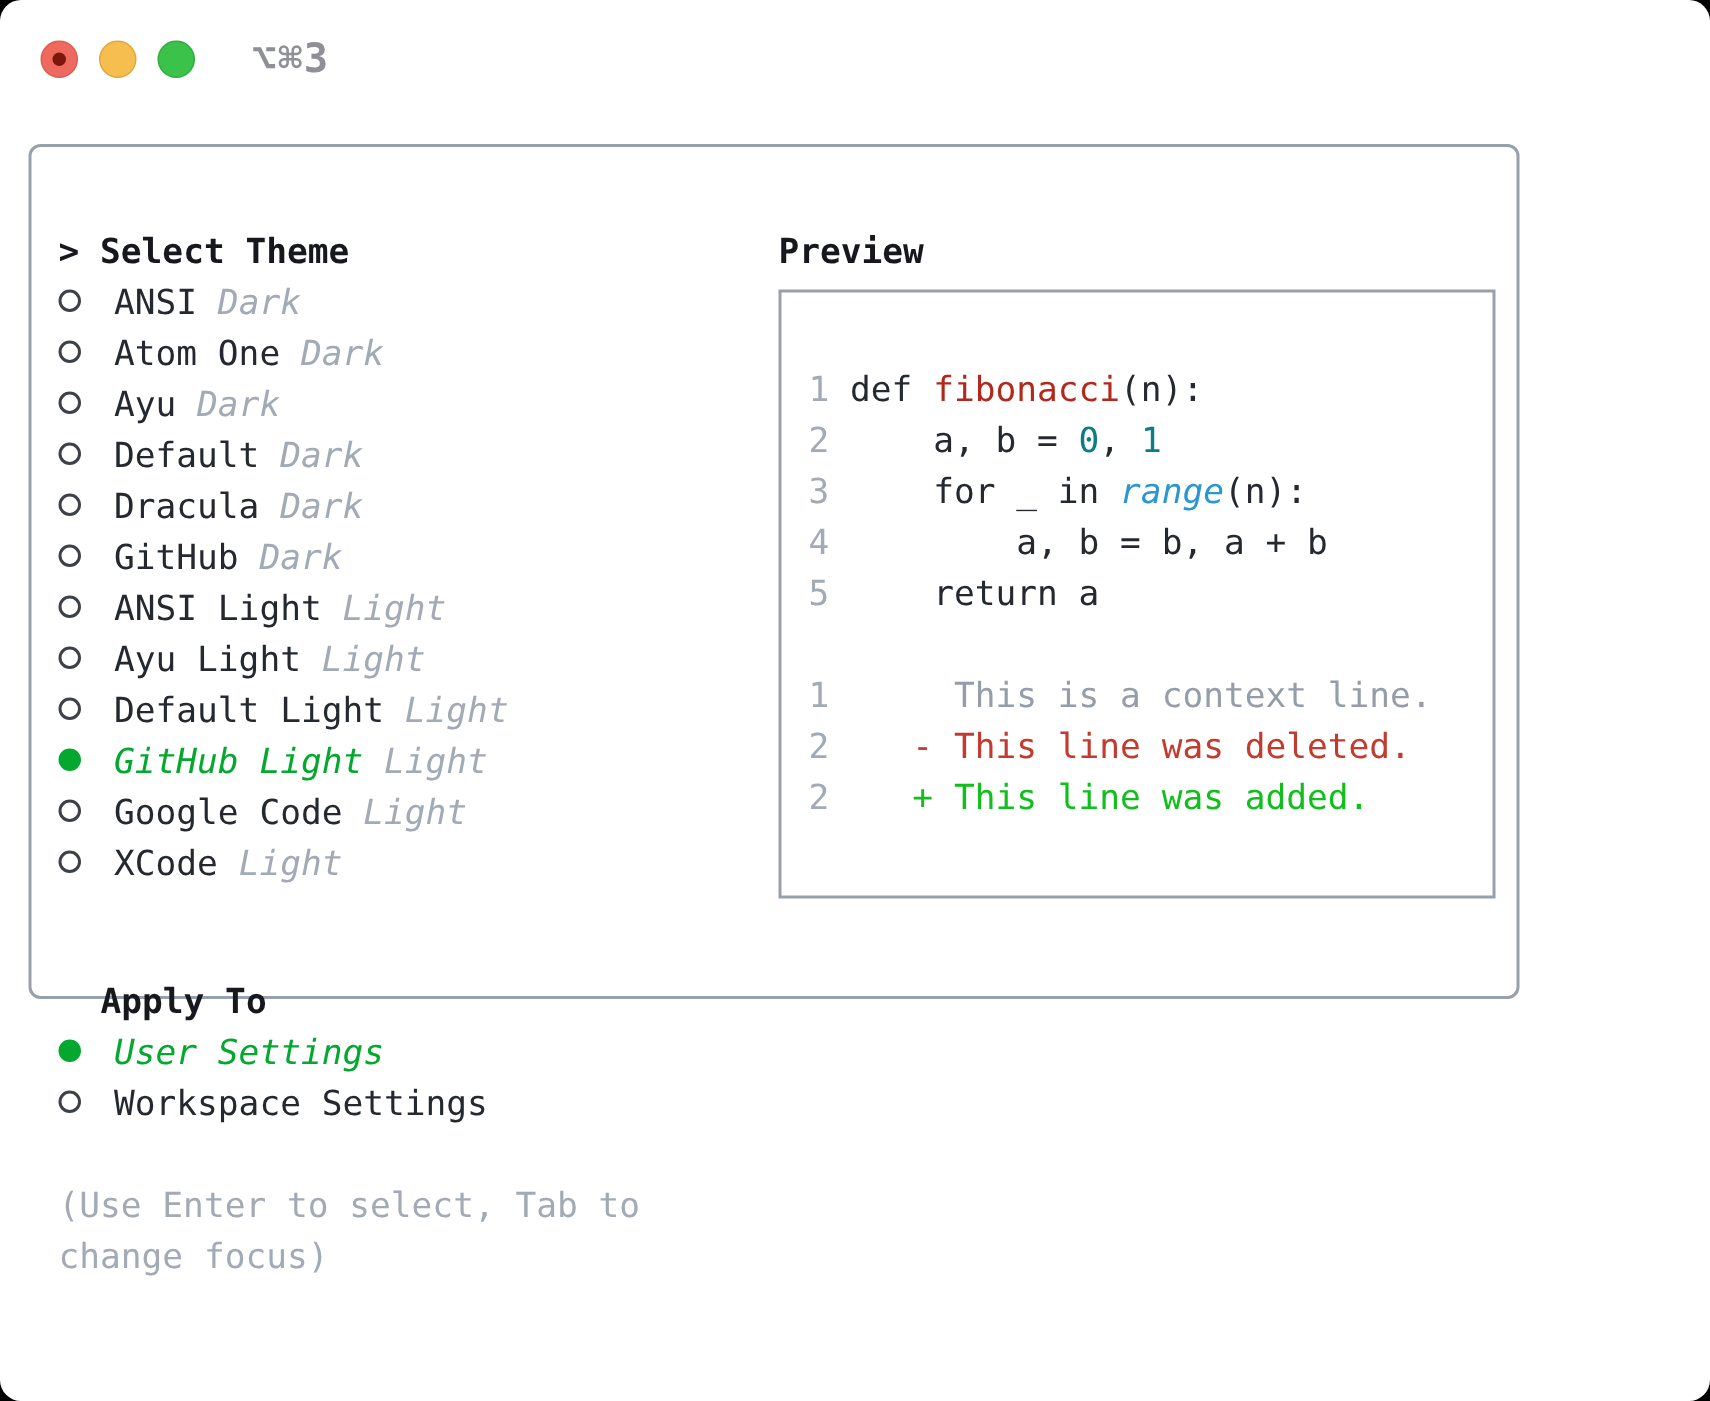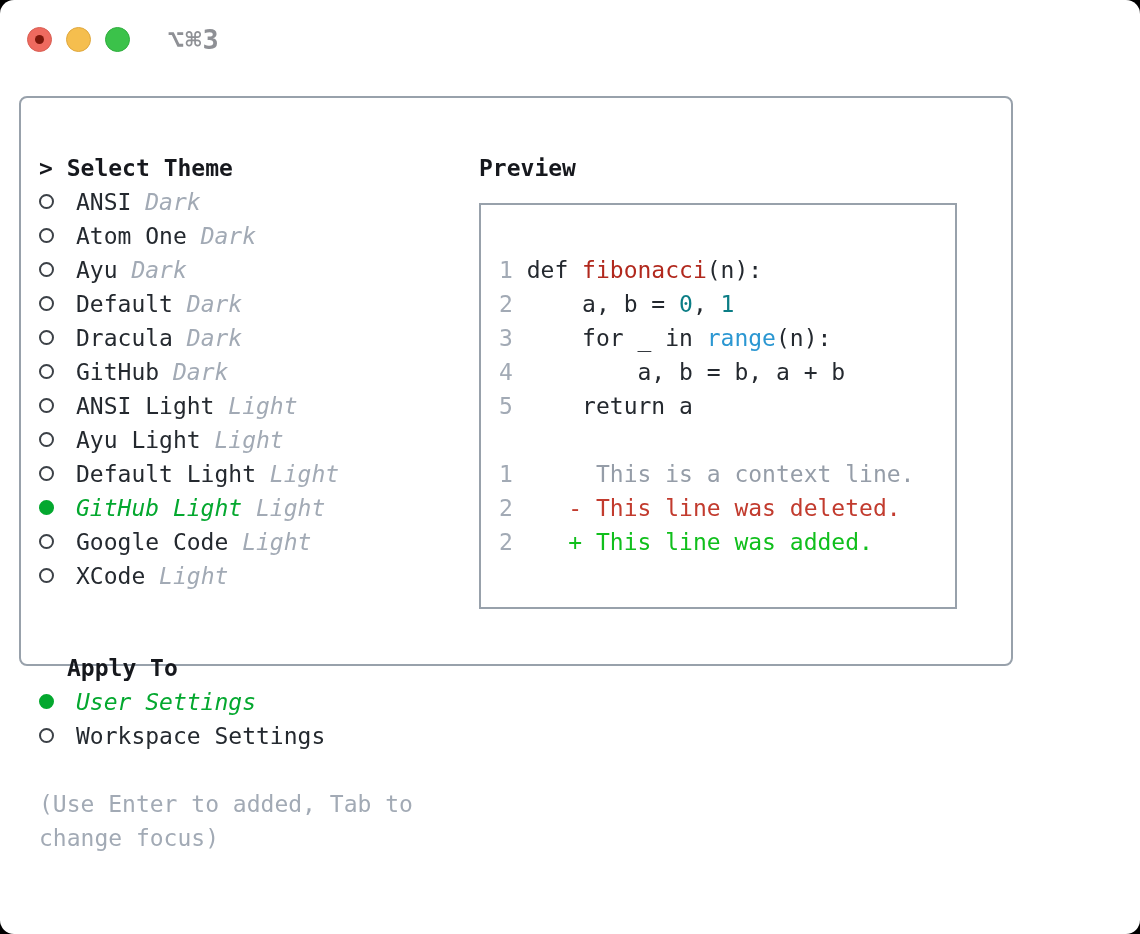--- a/index.html
+++ b/index.html
@@ -36,21 +36,21 @@
 
   
   .panel {
     position: absolute; left: 19px; top: 96px;
     width: 994px; height: 570px;
     border: 2px solid var(--border, #98a1ab);
     border-radius: 8px;
     background: #fff;
   }
   .left  { position: absolute; left: 18px; top: 53px; }
-  .right { position: absolute; left: 458px; top: 53px; }
+  .right { position: absolute; left: 498px; top: 53px; }
 
   .row { height: 34px; line-height: 34px; font-size: 23px; white-space: pre; color: var(--ink, #24292f); }
   .spacer { height: 34px; }
 
   .header-row { font-weight: bold; color: #16181d; }
   .indent { margin-left: 28px; margin-top: 24px; }
 
   
   .radio {
     display: inline-block; width: 15px; height: 15px;
@@ -61,31 +61,31 @@
   .radio.sel { background: var(--selected, #04a82f); border-color: var(--selected, #04a82f); }
 
   .nm { color: var(--ink, #24292f); margin-left: 12px; }
   .nm.green { color: var(--selected, #04a82f); font-style: italic; }
   .variant { color: var(--muted, #a2aab5); font-style: italic; }
 
   .hint .row { color: var(--muted, #a2aab5); }
 
   
   .preview-box {
-    margin-top: 18px;
+    margin-top: 8px;
     width: 478px; height: 406px;
     border: 2px solid var(--border, #98a1ab);
     padding: 48px 0 0 18px;
     background: #fff;
   }
   .ln { color: var(--muted, #a2aab5); }
   .c-ink     { color: var(--ink, #24292f); }
   .c-func    { color: var(--function, #b1281d); }
   .c-num     { color: var(--number, #0b7d85); }
-  .c-builtin { color: var(--builtin, #2b97d2); }
+  .c-builtin { color: var(--builtin, #2b97d2); font-style: italic; }
 
   .kind-context .mk, .kind-context .tx { color: var(--context, #959da8); }
   .kind-deleted .mk, .kind-deleted .tx { color: var(--deleted, #c23b2e); }
   .kind-added   .mk, .kind-added   .tx { color: var(--added, #10bf1c); }
 </style>
 </head>
 <body>
 
 <div class="window">
 
@@ -123,21 +123,21 @@
       <div class="row header-row indent">Apply To</div>
 
       <div>
           <div class="row apply-row"><span class="radio sel"></span><span class="nm green">User Settings</span></div>
           <div class="row apply-row"><span class="radio"></span><span class="nm">Workspace Settings</span></div>
         </div>
 
       <div class="spacer"></div>
 
       <div class="hint">
-        <div class="row">(Use Enter to added, Tab to</div>
+        <div class="row">(Use Enter to select, Tab to</div>
         <div class="row">change focus)</div>
       </div>
     </div>
 
     <div class="right">
       <div class="row header-row">Preview</div>
       <div class="preview-box">
         <div>
             <div class="row code-line"><span class="ln">1</span><span> </span><span class="c-ink">def </span><span class="c-func">fibonacci</span><span class="c-ink">(n):</span></div>
             <div class="row code-line"><span class="ln">2</span><span> </span><span class="c-ink">    a, b = </span><span class="c-num">0</span><span class="c-ink">, </span><span class="c-num">1</span></div>

